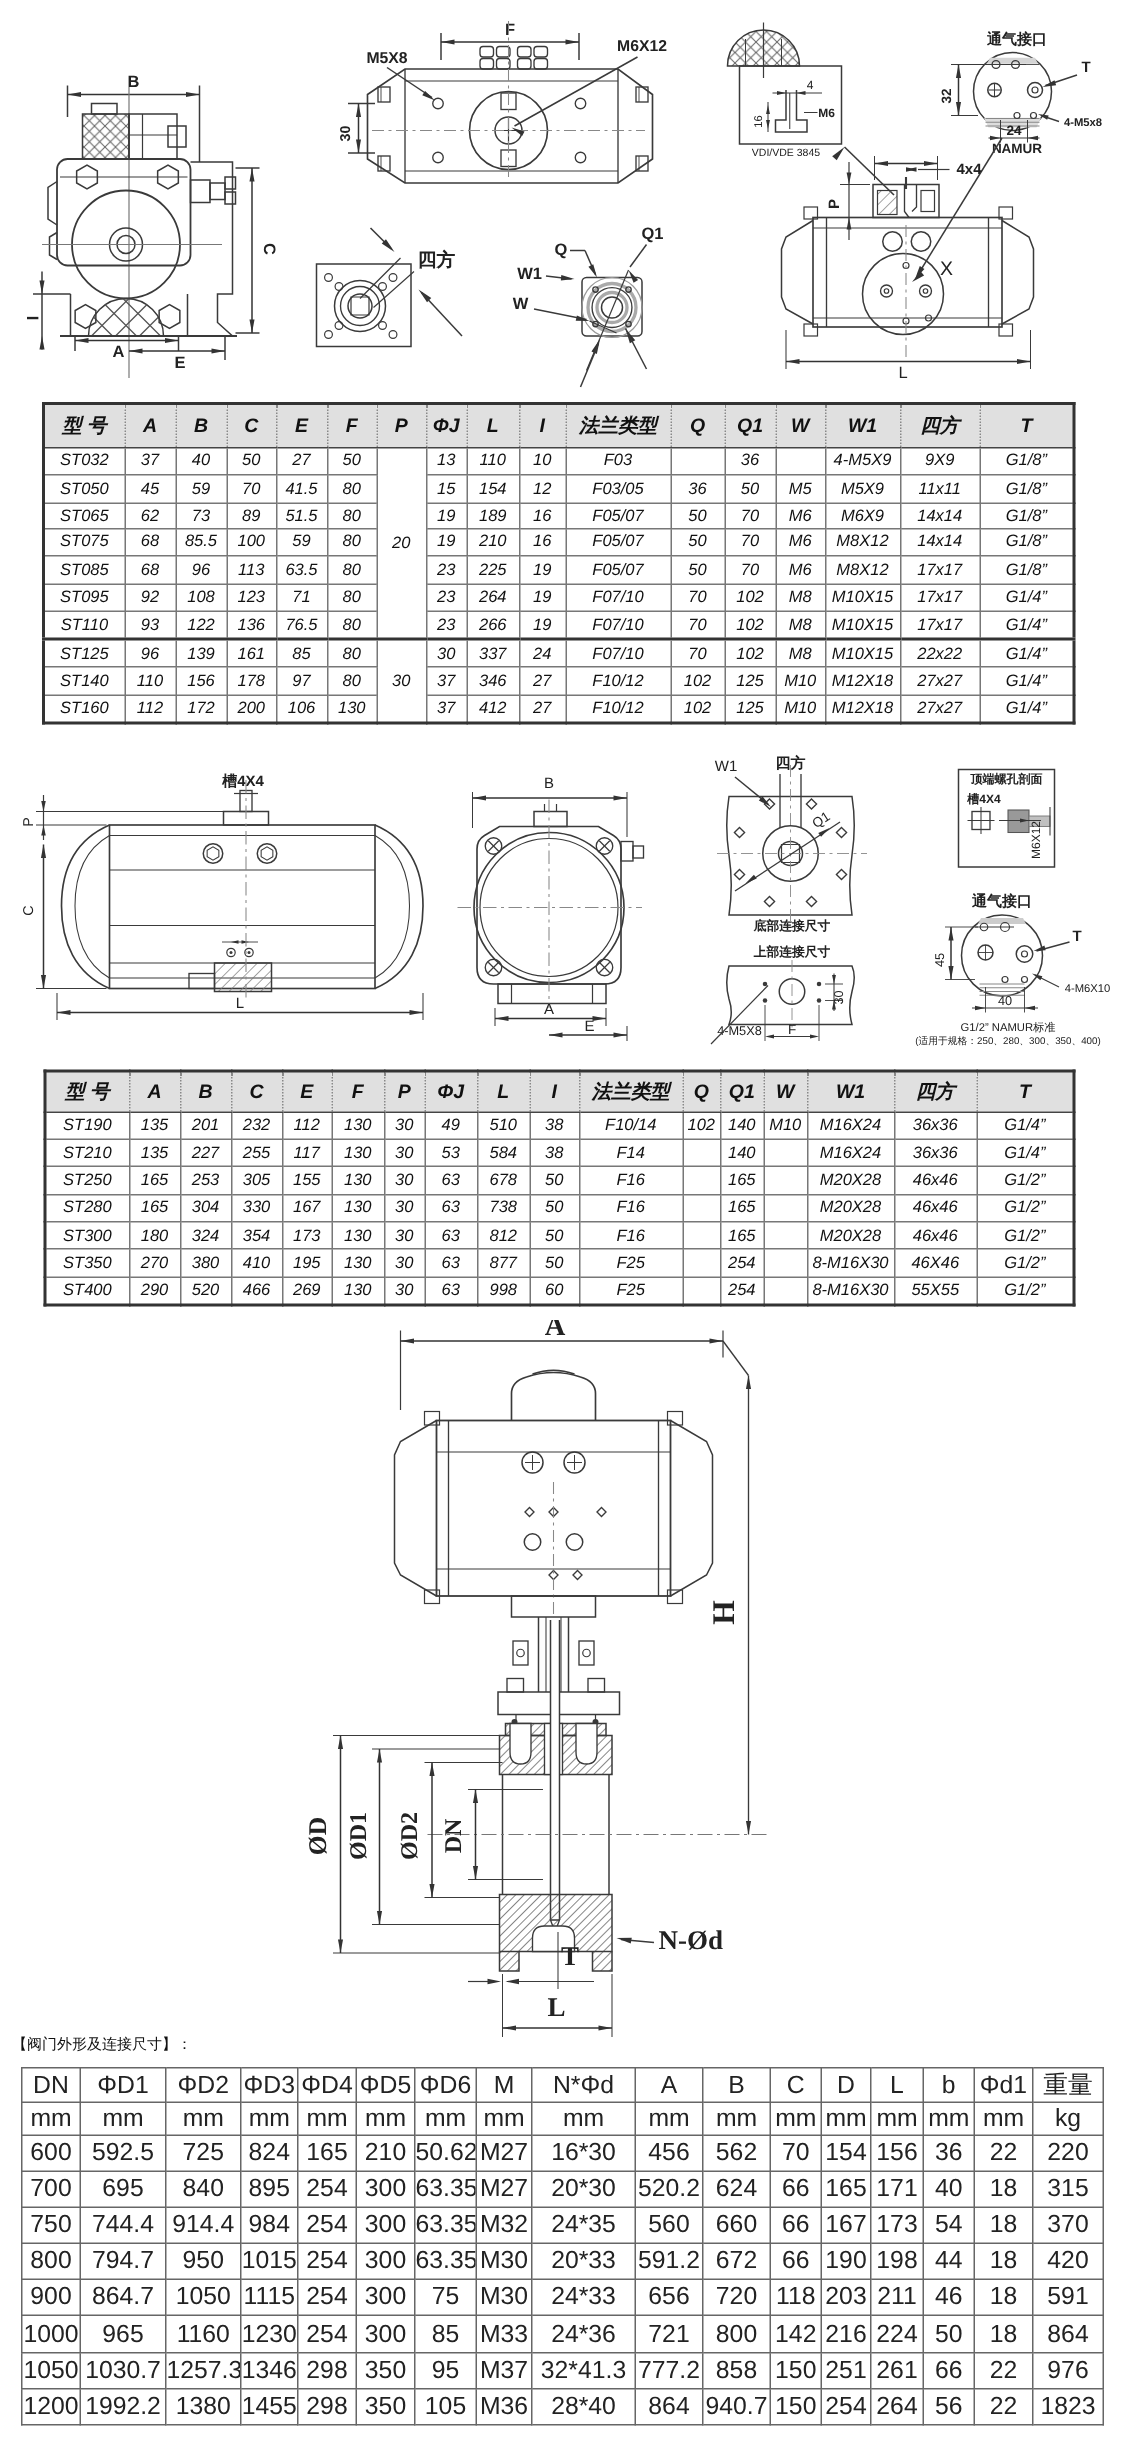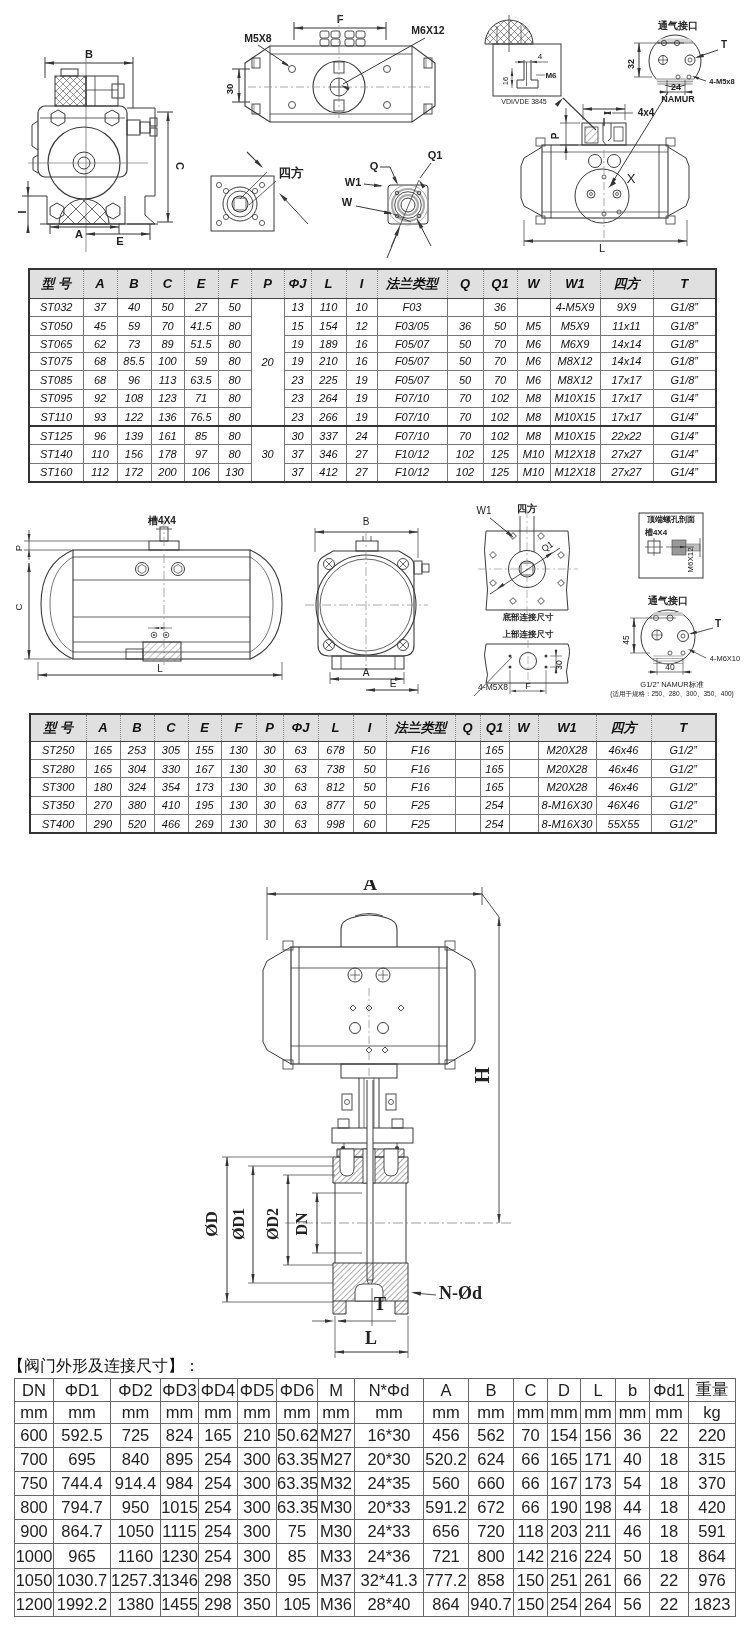--- a/index.html
+++ b/index.html
@@ -7,21 +7,21 @@
 .t12{border:2px solid #333;font-size:11px;font-style:italic;color:#111}
 .t12 th{background:#e0e0e0;border-bottom:1.5px solid #444;border-left:1px dotted #888;
  font-size:13px;font-weight:bold;font-style:italic;text-align:center;vertical-align:middle}
 .t12 th:first-child{border-left:none}
 .t12 td{border:1px solid #777;text-align:center;vertical-align:middle;white-space:nowrap;overflow:hidden}
 .t12 tr.hv td{border-top:2px solid #333}
 .t12 td.mod{font-weight:normal}
 .t12 td.pm{font-style:italic}
 .t3{border:1.5px solid #444;font-size:16.5px;color:#222;font-style:normal}
 .t3 td{border:1px solid #666;text-align:center;vertical-align:middle;white-space:nowrap;overflow:hidden}
-.title3{position:absolute;left:8px;top:1356px;font-size:16px;font-weight:normal;color:#111}
+.title3{position:absolute;left:8px;top:1356px;font-size:10px;font-weight:normal;color:#111}
 </style></head>
 <body>
 <div class="page">
 
 <svg width="750" height="262" viewBox="0 0 750 262" style="position:absolute;left:0;top:0">
 <defs>
 <pattern id="hat" width="5" height="5" patternTransform="rotate(45)" patternUnits="userSpaceOnUse">
 <line x1="0" y1="0" x2="0" y2="5" stroke="#777" stroke-width="0.9"></line>
         </pattern>
 <pattern id="xhat" width="7" height="7" patternUnits="userSpaceOnUse">
@@ -780,20 +780,58 @@
           <th>ΦJ</th>
           <th>L</th>
           <th>I</th>
           <th>法兰类型</th>
           <th>Q</th>
           <th>Q1</th>
           <th>W</th>
           <th>W1</th>
           <th>四方</th>
           <th>T</th>
+        </tr>
+        <tr style="height:18.4px">
+          <td class="mod">ST190</td>
+          <td>135</td>
+          <td>201</td>
+          <td>232</td>
+          <td>112</td>
+          <td>130</td>
+          <td>30</td>
+          <td>49</td>
+          <td>510</td>
+          <td>38</td>
+          <td>F10/14</td>
+          <td>102</td>
+          <td>140</td>
+          <td>M10</td>
+          <td>M16X24</td>
+          <td>36x36</td>
+          <td>G1/4”</td>
+        </tr>
+        <tr style="height:18.4px">
+          <td class="mod">ST210</td>
+          <td>135</td>
+          <td>227</td>
+          <td>255</td>
+          <td>117</td>
+          <td>130</td>
+          <td>30</td>
+          <td>53</td>
+          <td>584</td>
+          <td>38</td>
+          <td>F14</td>
+          <td></td>
+          <td>140</td>
+          <td></td>
+          <td>M16X24</td>
+          <td>36x36</td>
+          <td>G1/4”</td>
         </tr>
         <tr style="height:18.4px">
           <td class="mod">ST250</td>
           <td>165</td>
           <td>253</td>
           <td>305</td>
           <td>155</td>
           <td>130</td>
           <td>30</td>
           <td>63</td>

